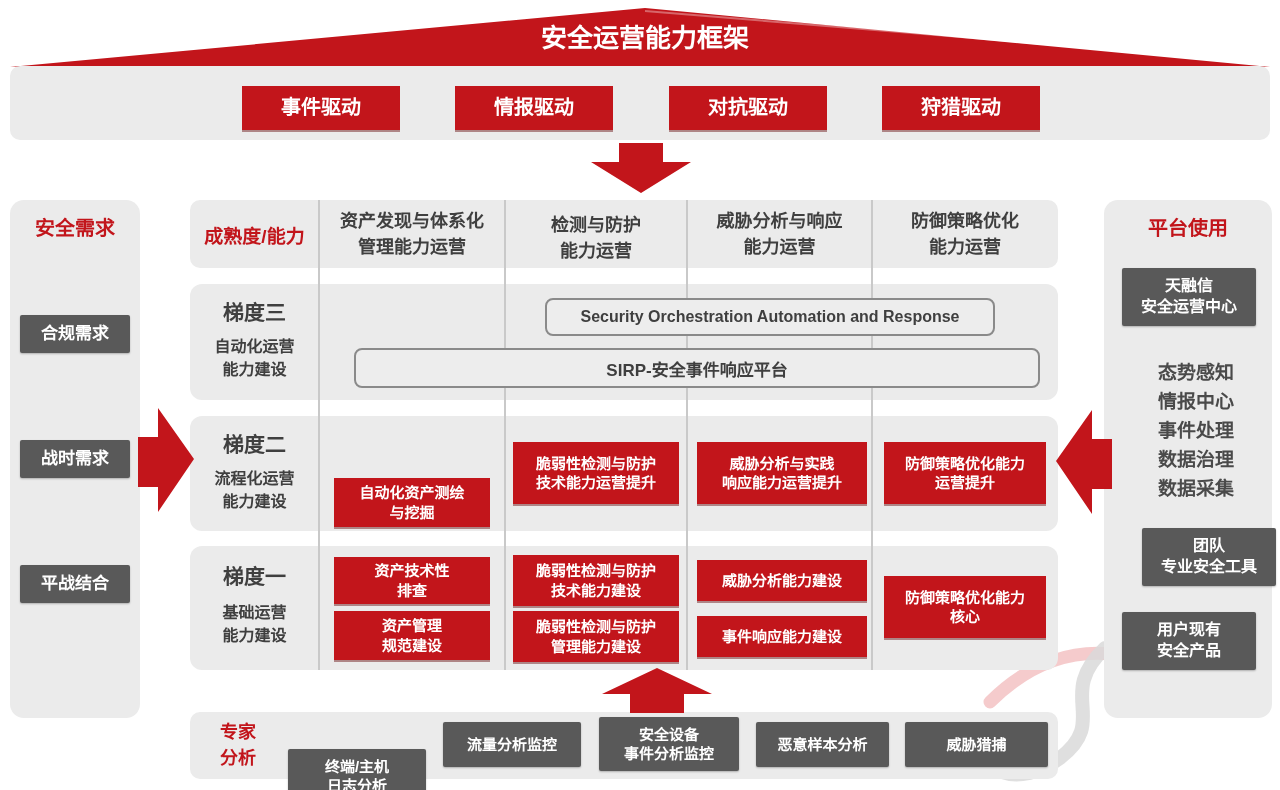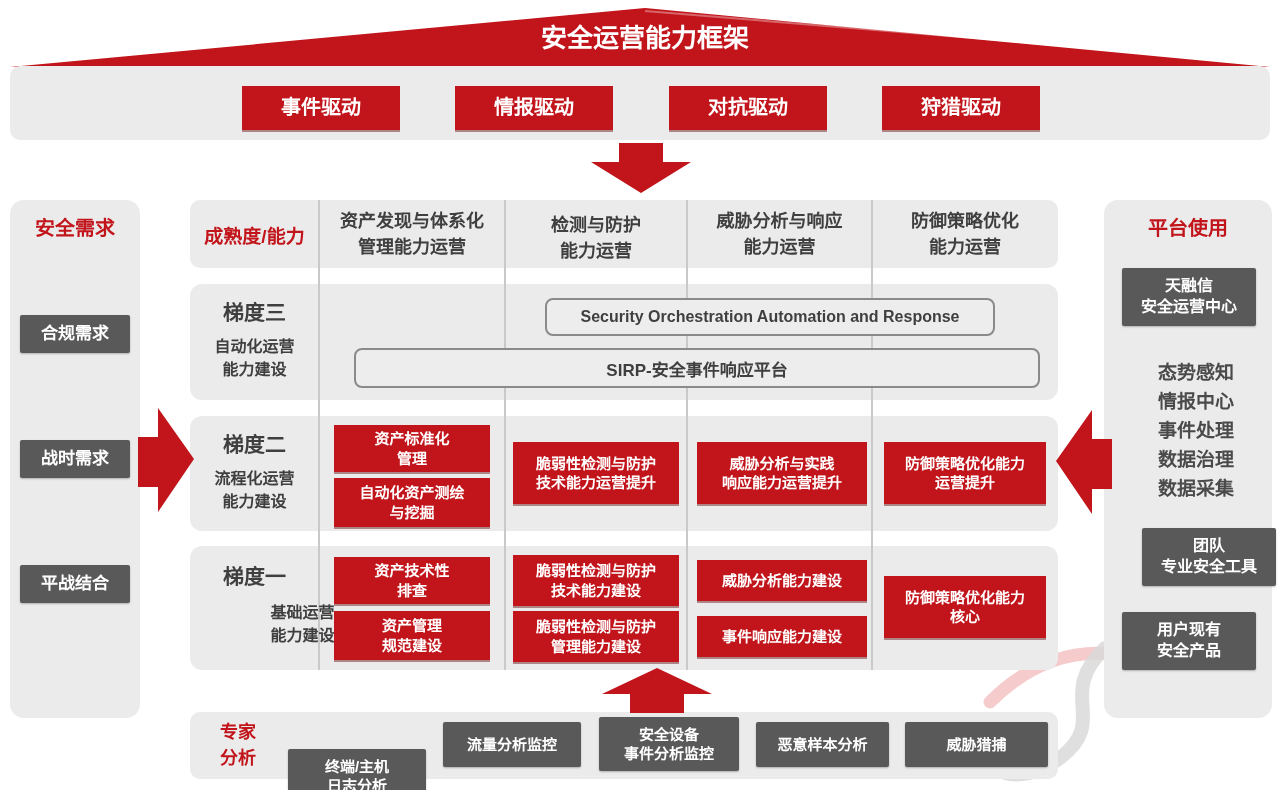--- a/index.html
+++ b/index.html
@@ -105,34 +105,32 @@
   <div class="abs flexc darktext" style="left:190px;top:296px;width:129px;height:30px;font-size:21px;z-index:3;">梯度三</div>
   <div class="abs flexc subtitle ml" style="left:190px;top:330px;width:129px;height:56px;z-index:3;">自动化运营
 能力建设</div>
   <div class="abs outlinebox flexc" style="left:545px;top:298px;width:450px;height:38px;font-size:16px;">Security Orchestration Automation and Response</div>
   <div class="abs outlinebox flexc" style="left:354px;top:348px;width:686px;height:40px;font-size:17px;">SIRP-安全事件响应平台</div>
 
   <div class="abs rowband" style="left:190px;top:416px;width:868px;height:115px;"></div>
   <div class="abs flexc darktext" style="left:190px;top:428px;width:129px;height:30px;font-size:21px;z-index:3;">梯度二</div>
   <div class="abs flexc subtitle ml" style="left:190px;top:462px;width:129px;height:56px;z-index:3;">流程化运营
 能力建设</div>
-  <div class="abs redbox flexc ml" style="left:334px;top:425px;width:156px;height:47px;font-size:15px;">资产标准化
-管理</div>
   <div class="abs redbox flexc ml" style="left:334px;top:478px;width:156px;height:49px;font-size:15px;">自动化资产测绘
 与挖掘</div>
   <div class="abs redbox flexc ml" style="left:513px;top:442px;width:166px;height:62px;font-size:15px;">脆弱性检测与防护
 技术能力运营提升</div>
   <div class="abs redbox flexc ml" style="left:697px;top:442px;width:170px;height:62px;font-size:15px;">威胁分析与实践
 响应能力运营提升</div>
   <div class="abs redbox flexc ml" style="left:884px;top:442px;width:162px;height:62px;font-size:15px;">防御策略优化能力
 运营提升</div>
 
   <div class="abs rowband" style="left:190px;top:546px;width:868px;height:124px;"></div>
   <div class="abs flexc darktext" style="left:190px;top:560px;width:129px;height:30px;font-size:21px;z-index:3;">梯度一</div>
-  <div class="abs flexc subtitle ml" style="left:190px;top:596px;width:129px;height:56px;z-index:3;margin-left:48px;">基础运营
+  <div class="abs flexc subtitle ml" style="left:190px;top:596px;width:129px;height:56px;z-index:3;">基础运营
 能力建设</div>
   <div class="abs redbox flexc ml" style="left:334px;top:557px;width:156px;height:47px;font-size:15px;">资产技术性
 排查</div>
   <div class="abs redbox flexc ml" style="left:334px;top:611px;width:156px;height:49px;font-size:15px;">资产管理
 规范建设</div>
   <div class="abs redbox flexc ml" style="left:513px;top:555px;width:166px;height:51px;font-size:15px;">脆弱性检测与防护
 技术能力建设</div>
   <div class="abs redbox flexc ml" style="left:513px;top:611px;width:166px;height:51px;font-size:15px;">脆弱性检测与防护
 管理能力建设</div>
   <div class="abs redbox flexc" style="left:697px;top:560px;width:170px;height:41px;font-size:15px;">威胁分析能力建设</div>

